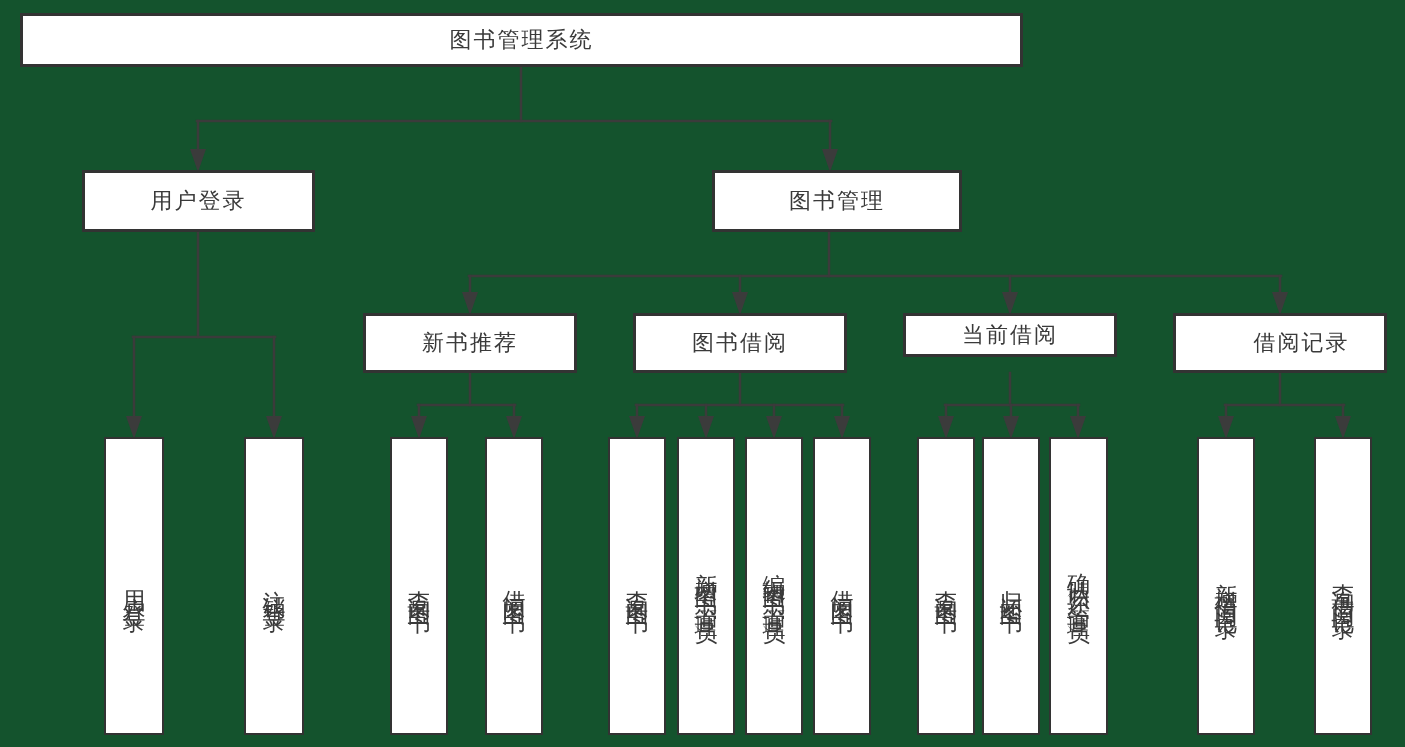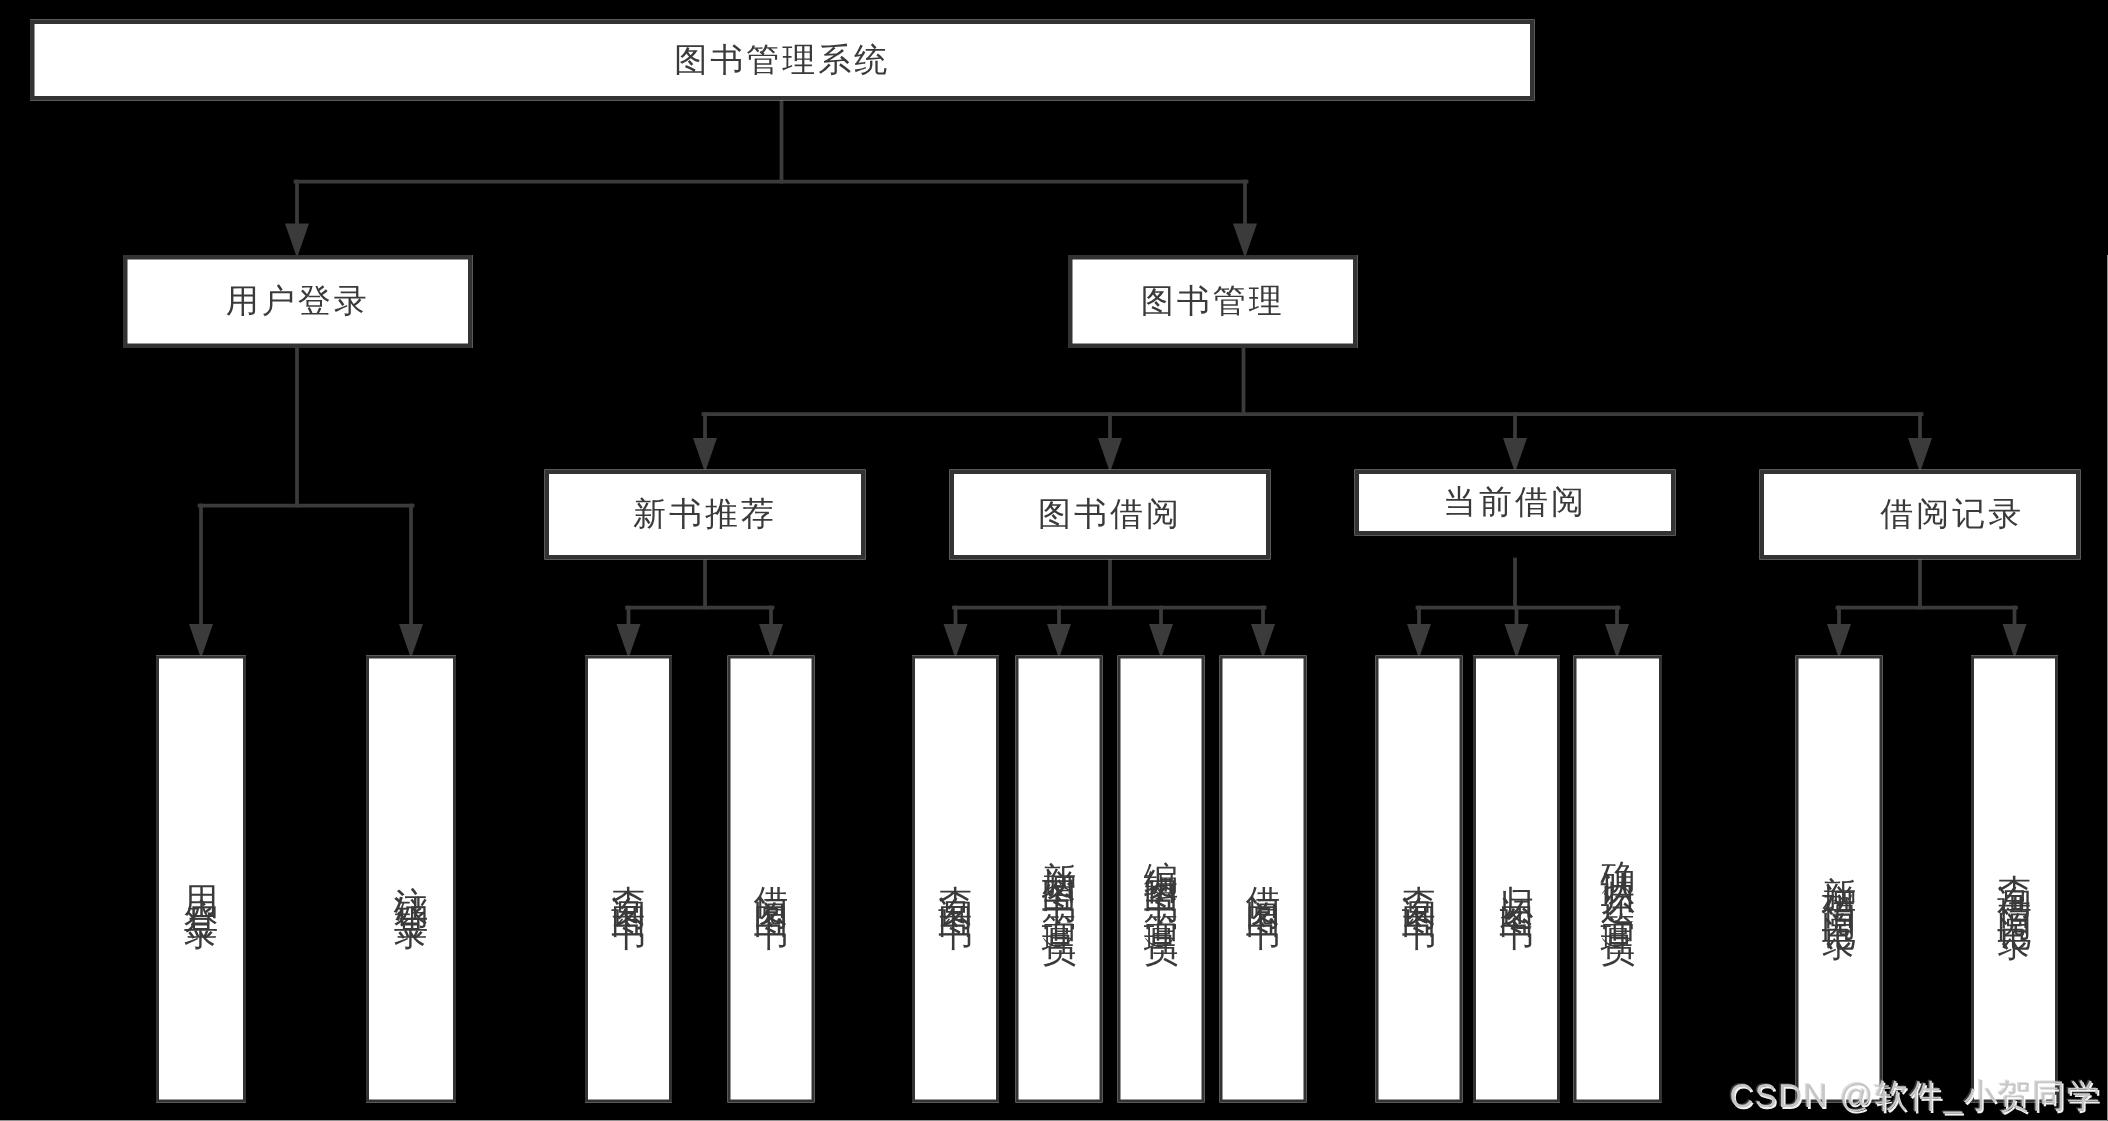--- a/index.html
+++ b/index.html
@@ -1,17 +1,17 @@
 <!DOCTYPE html>
 <html><head>
 <meta charset="utf-8">
 <style>
   html,body { margin:0; padding:0; background:#ffffff; }
   .canvas {
-    position:relative; width:1405px; height:747px; background:#000000;
+    position:relative; width:1405px; height:747px; background:#14532d;
     font-family:"Liberation Sans", sans-serif; overflow:hidden;
   }
   .connectors { position:absolute; left:0; top:0; z-index:1; }
   .node {
     position:absolute; box-sizing:border-box; background:#ffffff;
     border:3px solid #333333; color:#3a3a3a; z-index:2;
     display:flex; align-items:center; justify-content:center;
   }
   .hnode { font-size:22px; letter-spacing:2px; white-space:nowrap; }
   .vnode span {
@@ -101,21 +101,21 @@
     </g>
   </svg>
 
   <div class="node hnode" style="left:20px; top:13px; width:1003px; height:54px;">
     <span>图书管理系统</span>
   </div>
 
   <div class="node hnode" style="left:82px; top:170px; width:233px; height:62px;">
     <span>用户登录</span>
   </div>
-  <div class="node hnode" style="left:712px; top:170px; width:193px; height:62px;">
+  <div class="node hnode" style="left:712px; top:170px; width:250px; height:62px;">
     <span>图书管理</span>
   </div>
 
   <div class="node hnode" style="left:363px; top:313px; width:214px; height:60px;">
     <span>新书推荐</span>
   </div>
   <div class="node hnode" style="left:633px; top:313px; width:214px; height:60px;">
     <span>图书借阅</span>
   </div>
   <div class="node hnode" style="left:903px; top:313px; width:214px; height:44px;">
@@ -162,15 +162,14 @@
     <span>确认归还（管理员）</span>
   </div>
 
   <div class="node vnode" style="left:1197px; top:437px; width:58px; height:298px;">
     <span>新增借阅记录</span>
   </div>
   <div class="node vnode" style="left:1314px; top:437px; width:58px; height:298px;">
     <span>查询借阅记录</span>
   </div>
 
-  <div class="watermark">CSDN @软件_小贺同学</div>
 
 </div>
 
 </body></html>

